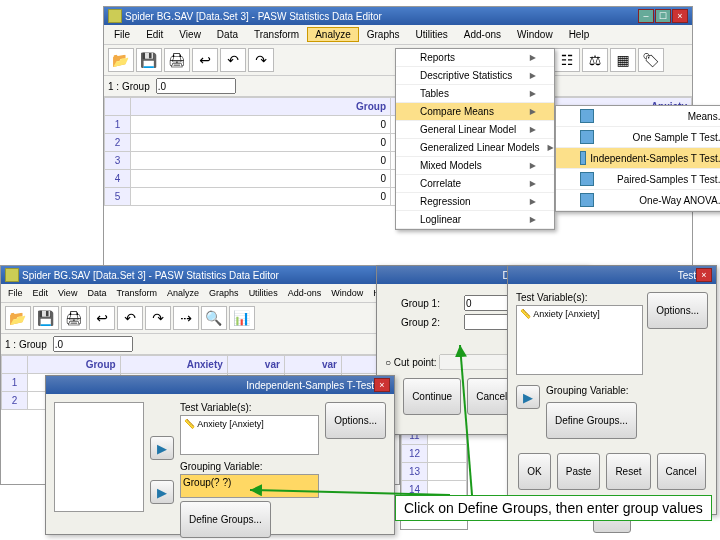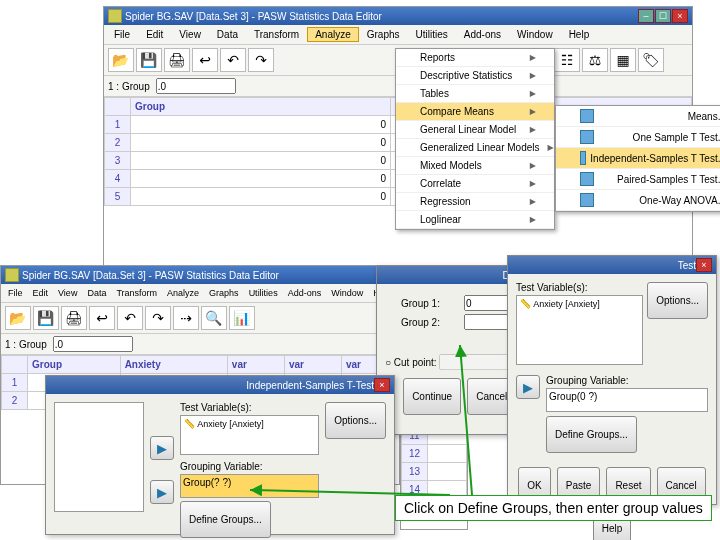--- a/index.html
+++ b/index.html
@@ -28,21 +28,21 @@
   .dropdown .item.hl { background: #fce08a; }
   .dropdown .item .arrow { color: #666; font-size: 8px; margin-left: 8px; }
   .submenu .item { display: flex; align-items: center; gap: 4px; }
   .submenu .micon { width: 14px; height: 14px; background: #6ad; border: 1px solid #379; display: inline-block; }
 
   
   .grid { background: #fff; }
   .grid table { border-collapse: collapse; width: 100%; }
   .grid th, .grid td { border: 1px solid #ccc; height: 18px; font-size: 10px; padding: 0 4px; }
   .rowhdr { background: #eef; color: #44a; text-align: center; width: 26px; }
-  .colhdr { background: #eef; color: #44a; text-align: left; }
+  .colhdr { background: #eef; color: #44a; text-align: right; }
 
   
   .second { top: 265px; left: 0px; width: 400px; height: 220px; }
   .second .menubar span { padding: 2px 5px; font-size: 9px; }
 
   
   .dialog { position: absolute; background: #f0f0ea; border: 1px solid #888; box-shadow: 2px 2px 5px rgba(0,0,0,.25); font-size: 10px; }
   .dialog .titlebar { background: linear-gradient(#567cb8, #2b5aa5); justify-content: flex-end; }
   .dialog .body { padding: 8px; }
   .fieldbox { background: #fff; border: 1px solid #999; min-height: 24px; padding: 2px; }
@@ -54,21 +54,21 @@
   
   .dg { top: 265px; left: 376px; width: 212px; height: 170px; }
   .dg .radio { margin: 3px 0; }
   .dg .row { display: flex; align-items: center; gap: 24px; margin: 3px 0 3px 16px; }
   .dg input[type=text] { width: 70px; height: 16px; font-size: 10px; }
 
   
   .ist1 { top: 375px; left: 45px; width: 350px; height: 160px; }
 
   
-  .ist2 { top: 255px; left: 507px; width: 210px; height: 250px; }
+  .ist2 { top: 265px; left: 507px; width: 210px; height: 250px; }
 
   
   .callout { position: absolute; top: 495px; left: 395px; background: #fff; border: 1px solid #22a022; padding: 4px 8px; font-size: 14px; font-family: Arial; }
   svg.arrows { position: absolute; top: 0; left: 0; width: 720px; height: 540px; pointer-events: none; }
 
   .yellow-icon { color: #cc0; }
   .filesrc { display:flex; align-items: center; gap:2px; font-size:9px; padding:1px;}
 </style>
 </head>
 <body>
@@ -395,21 +395,20 @@
               <span>Anxiety [Anxiety]</span>
             </div>
         </div>
       </div>
       <div><button class="btn">Options...</button></div>
     </div>
     <div style="display:flex; gap:6px; margin-top:10px; align-items:flex-start">
       <div class="arrowbtn">▶</div>
       <div style="flex:1">
         <div class="label">Grouping Variable:</div>
-        <div class="fieldbox"><span>Group(0 ?)</span></div>
         <button class="btn" style="margin-top:4px">Define Groups...</button>
       </div>
     </div>
     <div class="btnrow" style="margin-top:14px; flex-wrap:wrap">
       <button class="btn">OK</button>
       <button class="btn">Paste</button>
       <button class="btn">Reset</button>
       <button class="btn">Cancel</button>
       <button class="btn">Help</button>
     </div>

